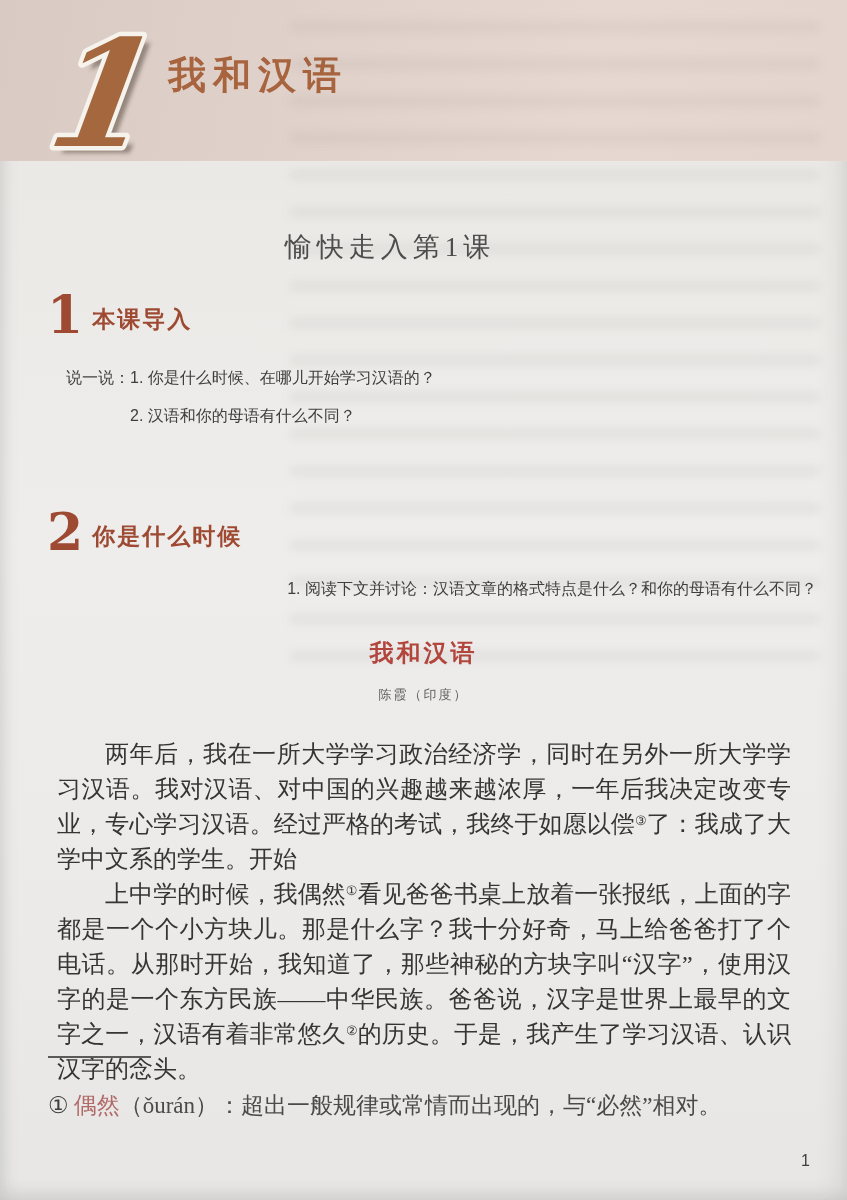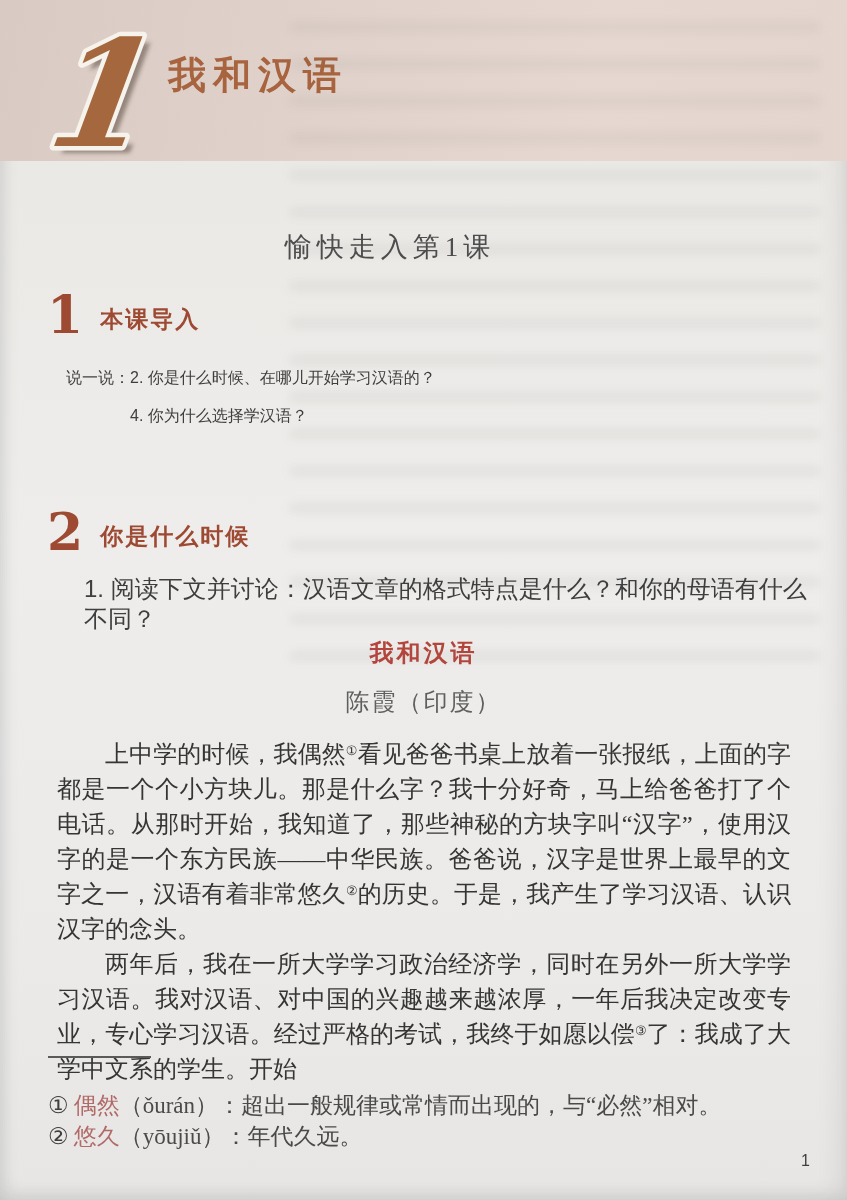--- a/index.html
+++ b/index.html
@@ -44,47 +44,47 @@
   }
 
   
   .section-heading{position:absolute;left:47px;display:flex;align-items:flex-end;color:#9e4a33;}
   .section-heading .num{
     font-family:"DejaVu Serif", serif;font-weight:bold;
     font-size:52px;line-height:44px;
   }
   .section-heading .label{
     font-size:23px;font-weight:bold;letter-spacing:2px;
-    margin-left:17px;padding-bottom:2px;
+    margin-left:9px;padding-bottom:2px;
   }
   .sec1{top:293px;}
   .sec2{top:510px;}
 
   
   .questions{
     position:absolute;left:66px;top:359px;right:30px;
     display:flex;font-size:16px;color:#3e3e3e;line-height:38px;
   }
   .q-label{white-space:nowrap;}
   .q-items > div{white-space:nowrap;}
 
   
   .reading-task{
     position:absolute;left:84px;top:574px;right:30px;
-    font-size:24px;color:#3e3e3e;line-height:30px;
+    font-size:16px;color:#3e3e3e;line-height:30px;text-align:right;
   }
 
   
   .essay-title{
     position:absolute;left:0;top:637px;width:847px;text-align:center;
     font-size:24px;font-weight:bold;color:#b2453c;letter-spacing:3px;
   }
   .essay-author{
     position:absolute;left:0;top:686px;width:847px;text-align:center;
-    font-size:24px;color:#5f5f5f;letter-spacing:2px;
+    font-size:13px;color:#5f5f5f;letter-spacing:2px;
   }
   .essay{
     position:absolute;left:57px;top:737px;width:734px;
     font-size:24px;line-height:35px;color:#353535;
     text-align:justify;
   }
   .essay p{margin:0;text-indent:2em;}
   .essay sup{font-size:13px;line-height:0;vertical-align:7px;}
 
   
@@ -127,40 +127,39 @@
   <div class="lesson-heading kai">愉快走入第1课</div>
 
   <div class="section-heading sec1">
     <span class="num">1</span>
     <span class="label hei">本课导入</span>
   </div>
 
   <div class="questions hei">
     <div class="q-label">说一说：</div>
     <div class="q-items">
-        <div>2. 你是什么时候、在哪儿开始学习汉语的？</div>
-        <div>4. 你为什么选择学汉语？</div>
+        <div>1. 你是什么时候、在哪儿开始学习汉语的？</div>
+        <div>2. 汉语和你的母语有什么不同？</div>
       </div>
   </div>
 
   <div class="section-heading sec2">
     <span class="num">2</span>
     <span class="label hei">你是什么时候</span>
   </div>
 
   <div class="reading-task hei">1. 阅读下文并讨论：汉语文章的格式特点是什么？和你的母语有什么不同？</div>
 
   <div class="essay-title hei">我和汉语</div>
   <div class="essay-author kai">陈霞（印度）</div>
   <div class="essay kai">
+      <p>两年后，我在一所大学学习政治经济学，同时在另外一所大学学习汉语。我对汉语、对中国的兴趣越来越浓厚，一年后我决定改变专业，专心学习汉语。经过严格的考试，我终于如愿以偿<sup>③</sup>了：我成了大学中文系的学生。开始</p>
       <p>上中学的时候，我偶然<sup>①</sup>看见爸爸书桌上放着一张报纸，上面的字都是一个个小方块儿。那是什么字？我十分好奇，马上给爸爸打了个电话。从那时开始，我知道了，那些神秘的方块字叫“汉字”，使用汉字的是一个东方民族——中华民族。爸爸说，汉字是世界上最早的文字之一，汉语有着非常悠久<sup>②</sup>的历史。于是，我产生了学习汉语、认识汉字的念头。</p>
-      <p>两年后，我在一所大学学习政治经济学，同时在另外一所大学学习汉语。我对汉语、对中国的兴趣越来越浓厚，一年后我决定改变专业，专心学习汉语。经过严格的考试，我终于如愿以偿<sup>③</sup>了：我成了大学中文系的学生。开始</p>
     </div>
 
   <div class="fn-rule"></div>
   <div class="footnotes kai">
       <div><span class="fn-num">①</span><span class="fn-term">偶然</span><span>（ǒurán）：超出一般规律或常情而出现的，与“必然”相对。</span></div>
-      <div><span class="fn-num">②</span><span class="fn-term">悠久</span><span>（yōujiǔ）：年代久远。</span></div>
     </div>
 
   <div class="page-num hei">1</div>
 
 </div>
 
 </body></html>

